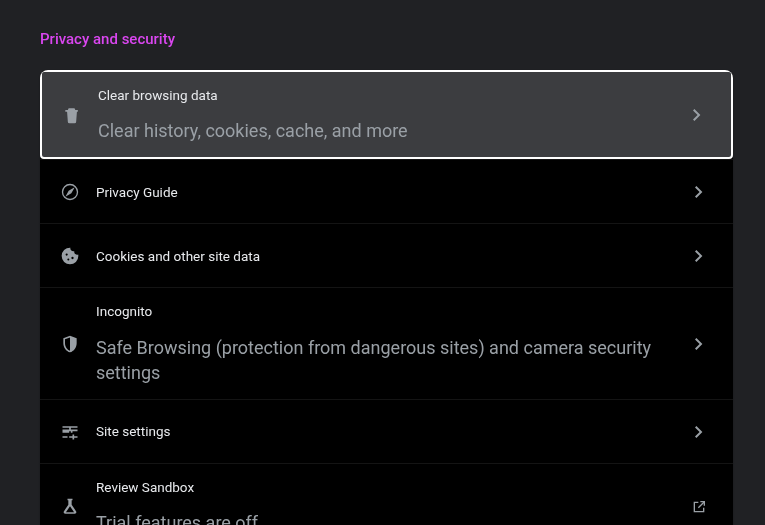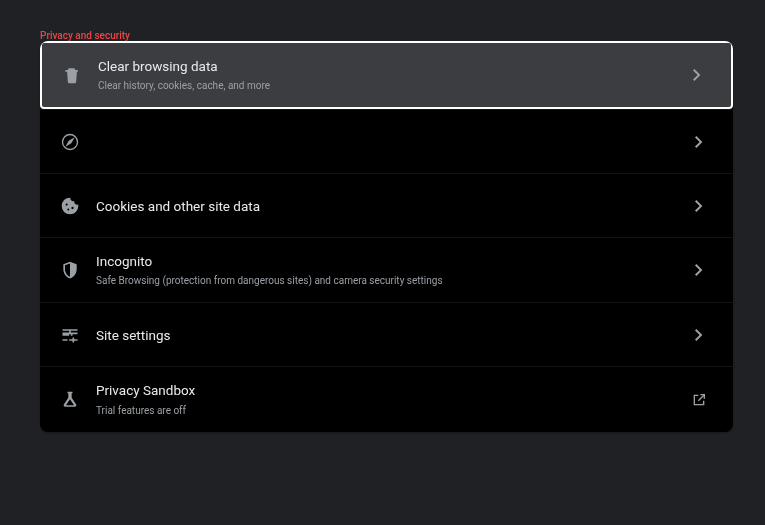--- a/index.html
+++ b/index.html
@@ -10,23 +10,24 @@
     background: #202124;
     font-family: Roboto, "Segoe UI", Arial, sans-serif;
     color: #e8eaed;
     overflow: hidden;
   }
   .page {
     padding: 24px 32px 24px 40px;
     box-sizing: border-box;
   }
   .section-title {
-    font-size: 10px;
+    font-size: 15px;
     font-weight: 500;
-    color: #ef4444;
+    color: #d946ef;
+    margin-bottom: 22px;
     margin-top: 6px;
   }
   .card {
     background: #000000;
     border-radius: 8px;
     overflow: hidden;
     box-shadow: 0 1px 2px rgba(0,0,0,0.3);
   }
   .row {
     display: flex;
@@ -60,24 +61,24 @@
     flex-direction: column;
     justify-content: center;
     min-width: 0;
   }
   .row-title {
     font-size: 13.5px;
     color: #e8eaed;
     line-height: 1.35;
   }
   .row-sub {
-    font-size: 10px;
+    font-size: 18px;
     color: #9aa0a6;
     line-height: 1.4;
-    margin-top: 4px;
+    margin-top: 14px;
   }
   .row-action {
     width: 28px;
     display: flex;
     align-items: center;
     justify-content: center;
     color: #9aa0a6;
     flex-shrink: 0;
   }
   .row-action svg { width: 16px; height: 16px; display:block; }
@@ -110,20 +111,21 @@
     </div>
 
     <div class="row">
       <div class="row-icon-wrap">
         <svg viewBox="0 0 24 24" fill="none" stroke="currentColor" stroke-width="1.6">
             <circle cx="12" cy="12" r="9"></circle>
             <path d="M15.5 8.5 13 13l-4.5 2.5L11 11z" fill="currentColor"></path>
           </svg>
       </div>
       <div class="row-body">
+        <div class="row-title">Privacy Guide</div>
       </div>
       <div class="row-action">
         <svg class="small" viewBox="0 0 8 12" fill="currentColor">
             <path d="M0 1.4 1.4 0 7.4 6l-6 6L0 10.6 4.6 6z"></path>
           </svg>
       </div>
     </div>
 
     <div class="row">
       <div class="row-icon-wrap">
@@ -174,21 +176,21 @@
       </div>
     </div>
 
     <div class="row">
       <div class="row-icon-wrap">
         <svg viewBox="0 0 24 24" fill="currentColor">
             <path d="M9 2h6v2h-1v5.17l5.4 8.1A2 2 0 0 1 17.73 20H6.27a2 2 0 0 1-1.67-2.73L10 9.17V4H9V2zm3 9-4.9 7.35h9.8L12 11z"></path>
           </svg>
       </div>
       <div class="row-body">
-        <div class="row-title">Privacy Sandbox</div>
+        <div class="row-title">Review Sandbox</div>
         <div class="row-sub">Trial features are off</div>
       </div>
       <div class="row-action">
         <svg viewBox="0 0 24 24" fill="none" stroke="currentColor" stroke-width="2">
             <path d="M14 4h6v6"></path>
             <path d="M20 4 11 13"></path>
             <path d="M19 13v6H5V5h6"></path>
           </svg>
       </div>
     </div>

